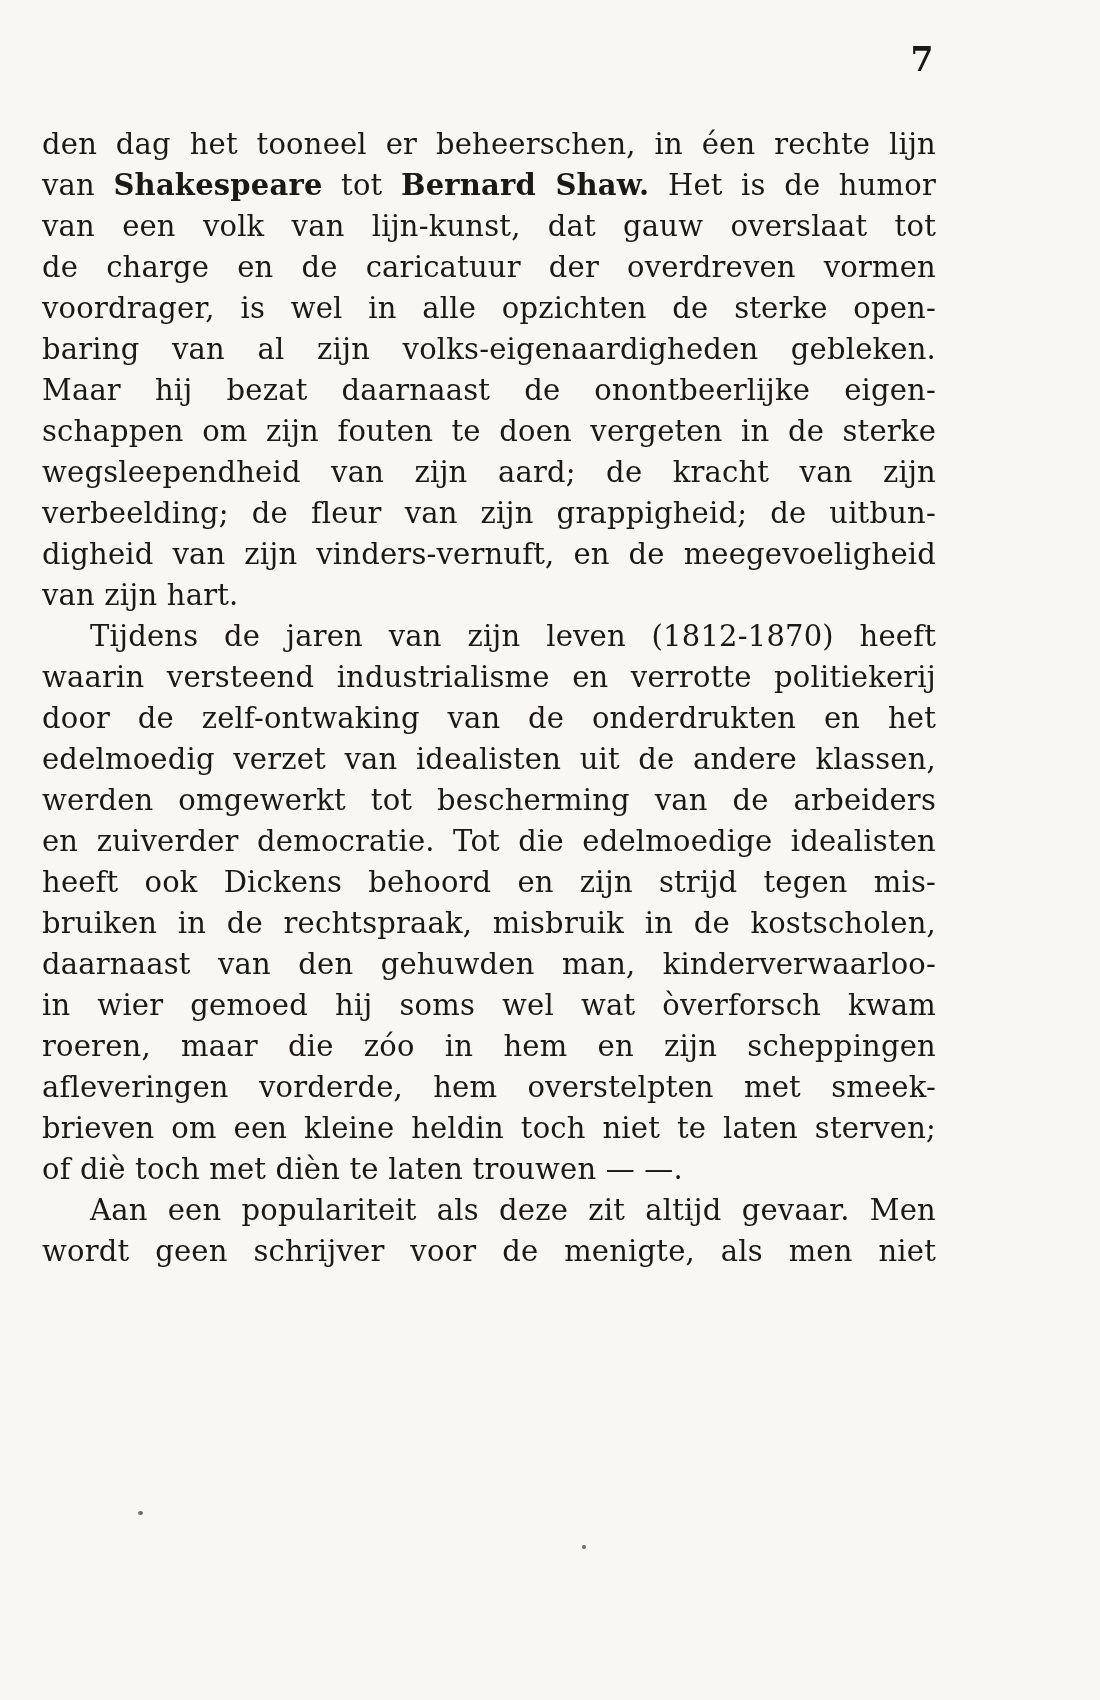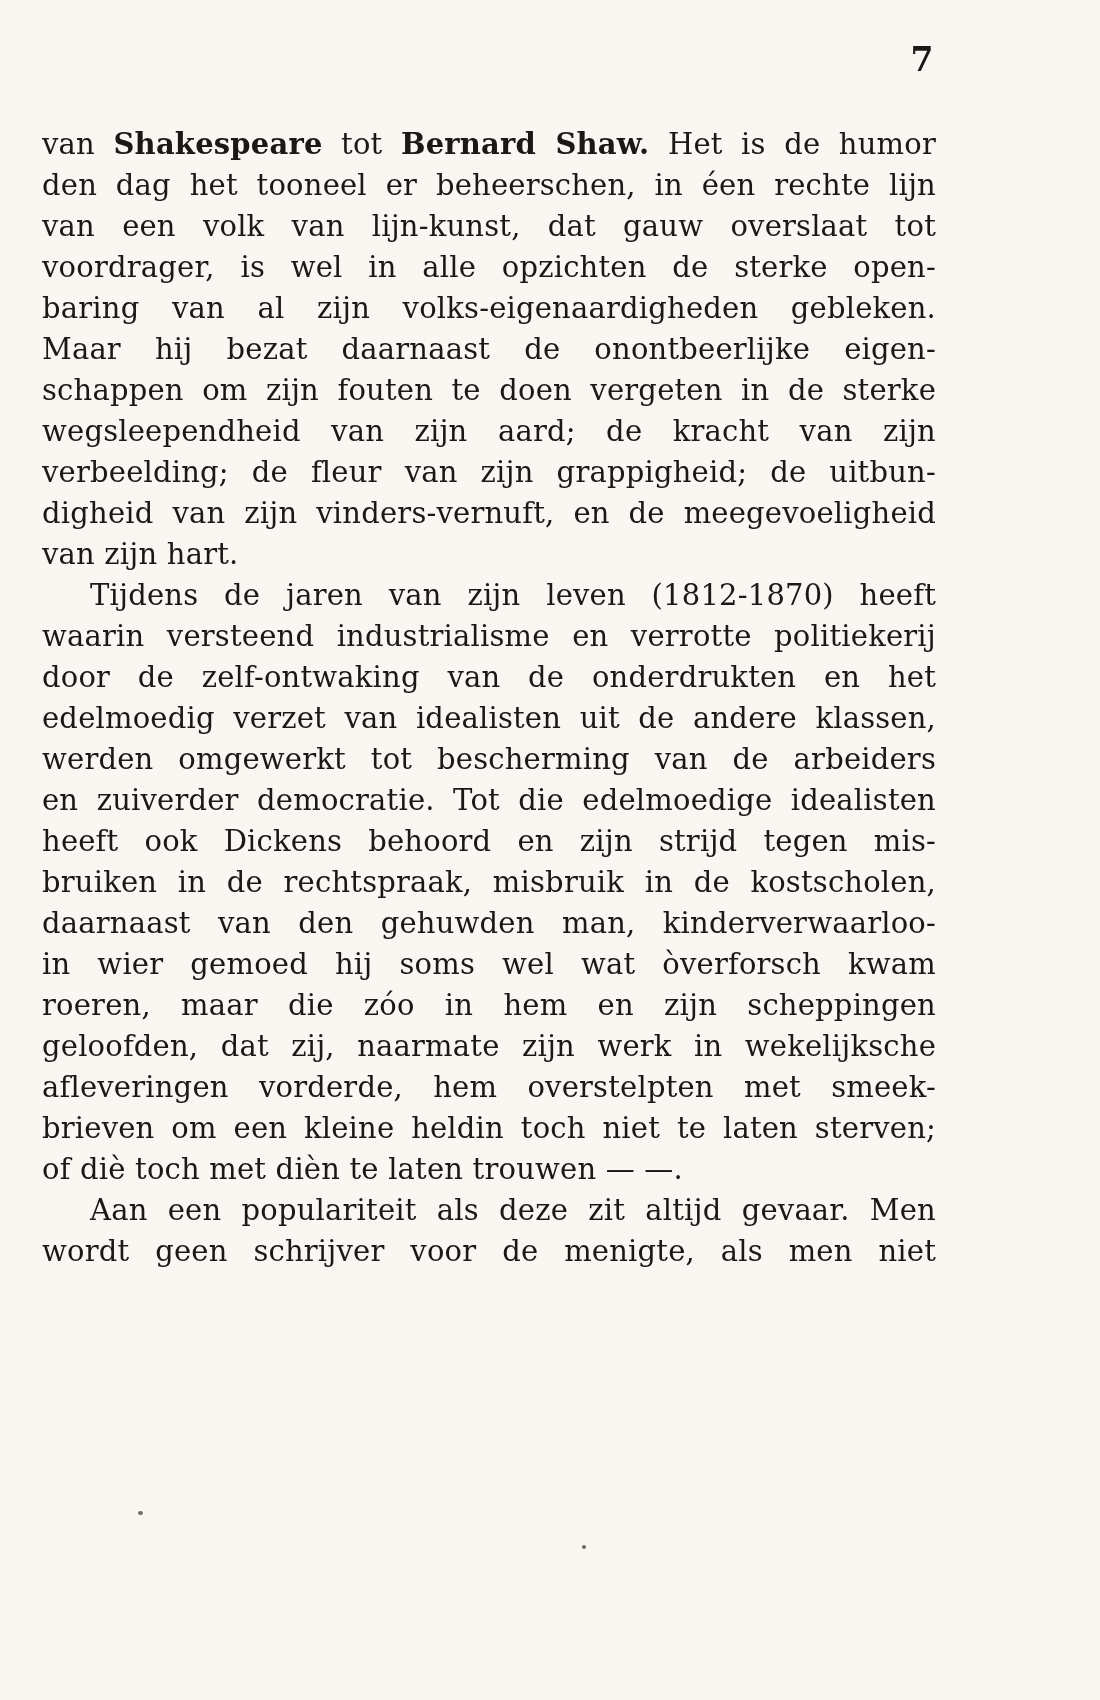--- a/index.html
+++ b/index.html
@@ -61,43 +61,43 @@
   .speck-1 { left: 138px; top: 1511px; width: 5px; height: 4px; }
   .speck-2 { left: 582px; top: 1545px; width: 4px; height: 4px; }
 </style>
 </head>
 <body>
 
 <div class="page">
   <div class="page-number">7</div>
 
   <div class="text-block">
+      <div class="line"><span>den dag het tooneel er beheerschen, in éen rechte lijn</span></div>
       <div class="line"><span>van </span><span class="b">Shakespeare</span><span> tot </span><span class="b">Bernard Shaw.</span><span> Het is de humor</span></div>
-      <div class="line"><span>den dag het tooneel er beheerschen, in éen rechte lijn</span></div>
       <div class="line"><span>van een volk van lijn-kunst, dat gauw overslaat tot</span></div>
+      <div class="line"><span>de charge en de caricatuur der overdreven vormen</span></div>
       <div class="line"><span>voordrager, is wel in alle opzichten de sterke open-</span></div>
       <div class="line"><span>baring van al zijn volks-eigenaardigheden gebleken.</span></div>
       <div class="line"><span>Maar hij bezat daarnaast de onontbeerlijke eigen-</span></div>
       <div class="line"><span>schappen om zijn fouten te doen vergeten in de sterke</span></div>
       <div class="line"><span>wegsleependheid van zijn aard; de kracht van zijn</span></div>
       <div class="line"><span>verbeelding; de fleur van zijn grappigheid; de uitbun-</span></div>
       <div class="line"><span>digheid van zijn vinders-vernuft, en de meegevoeligheid</span></div>
       <div class="line short"><span>van zijn hart.</span></div>
       <div class="line indent"><span>Tijdens de jaren van zijn leven (1812-1870) heeft</span></div>
       <div class="line"><span>waarin versteend industrialisme en verrotte politiekerij</span></div>
       <div class="line"><span>door de zelf-ontwaking van de onderdrukten en het</span></div>
       <div class="line"><span>edelmoedig verzet van idealisten uit de andere klassen,</span></div>
       <div class="line"><span>werden omgewerkt tot bescherming van de arbeiders</span></div>
       <div class="line"><span>en zuiverder democratie. Tot die edelmoedige idealisten</span></div>
       <div class="line"><span>heeft ook Dickens behoord en zijn strijd tegen mis-</span></div>
       <div class="line"><span>bruiken in de rechtspraak, misbruik in de kostscholen,</span></div>
       <div class="line"><span>daarnaast van den gehuwden man, kinderverwaarloo-</span></div>
       <div class="line"><span>in wier gemoed hij soms wel wat òverforsch kwam</span></div>
       <div class="line"><span>roeren, maar die zóo in hem en zijn scheppingen</span></div>
-      <div class="line"><span>geloofden, dat zij, naarmate zijn werk in wekelijksche</span></div>
       <div class="line"><span>afleveringen vorderde, hem overstelpten met smeek-</span></div>
       <div class="line"><span>brieven om een kleine heldin toch niet te laten sterven;</span></div>
       <div class="line short"><span>of diè toch met dièn te laten trouwen — —.</span></div>
       <div class="line indent"><span>Aan een populariteit als deze zit altijd gevaar. Men</span></div>
       <div class="line"><span>wordt geen schrijver voor de menigte, als men niet</span></div>
     </div>
 
   <div class="speck speck-1"></div>
   <div class="speck speck-2"></div>
 </div>

